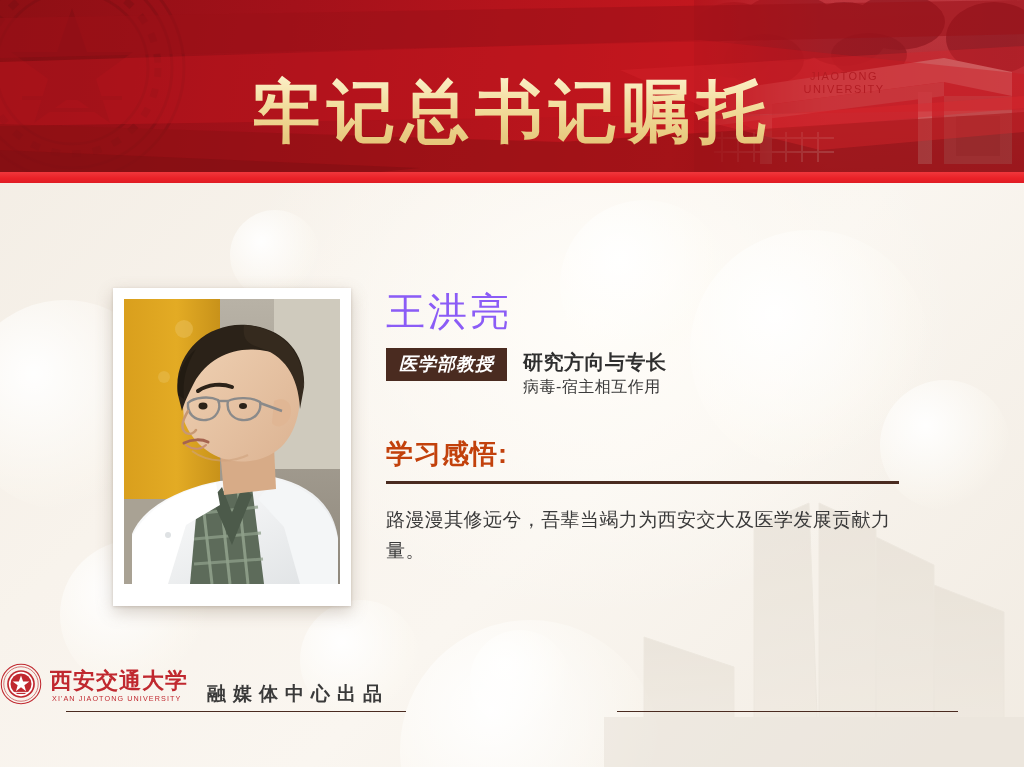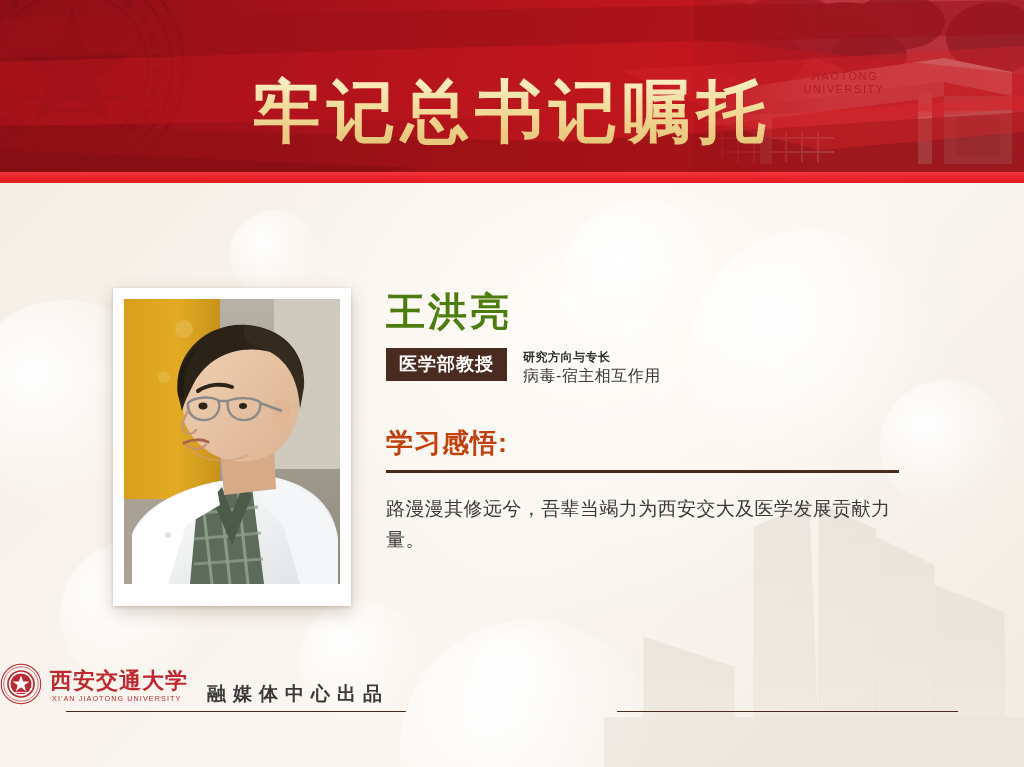--- a/index.html
+++ b/index.html
@@ -122,47 +122,48 @@
 
   
   .info {
     position: absolute;
     left: 386px;
     top: 292px;
     width: 530px;
   }
   .person-name {
     font-size: 39px;
-    font-weight: 700;
-    color: #4d7c0f;
+    font-weight: 400;
+    color: #8b5cf6;
     letter-spacing: 3px;
     line-height: 1.05;
     margin: 0;
   }
   .role-row {
     display: flex;
     align-items: flex-start;
     margin-top: 15px;
   }
   .role-badge {
     background: #4a2b20;
     color: #ffffff;
     font-size: 18px;
     font-weight: 700;
     letter-spacing: 1px;
     padding: 7px 13px 8px 13px;
     line-height: 1;
     white-space: nowrap;
+    font-style: italic;
   }
   .research {
     margin-left: 16px;
     padding-top: 1px;
   }
   .research-label {
-    font-size: 12px;
+    font-size: 20px;
     font-weight: 700;
     color: #2f2f2f;
     letter-spacing: 0.5px;
     line-height: 1.35;
   }
   .research-value {
     font-size: 16px;
     font-weight: 400;
     color: #3b3b3b;
     letter-spacing: 0.5px;

